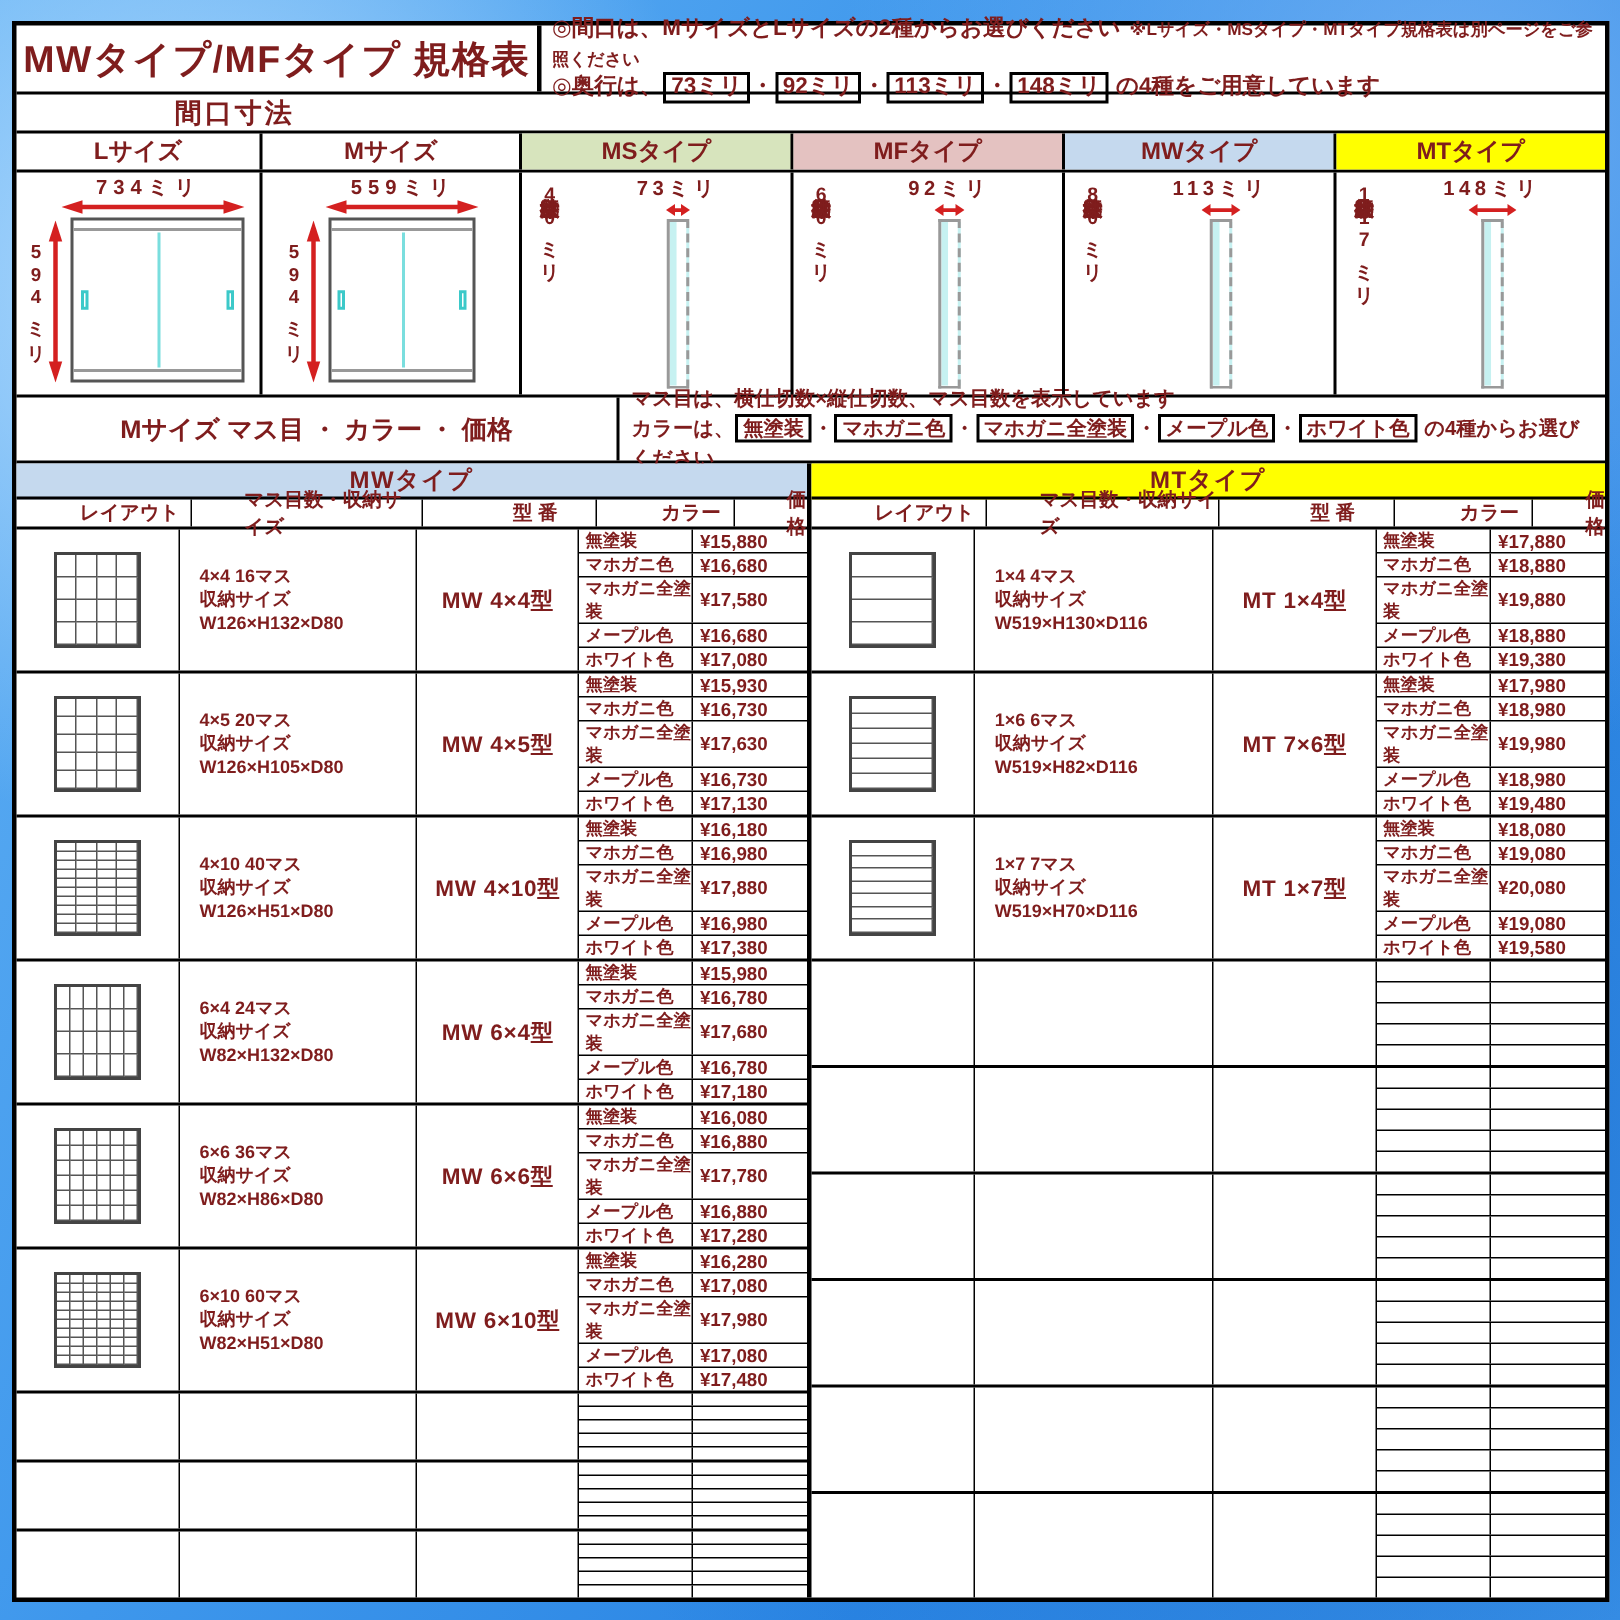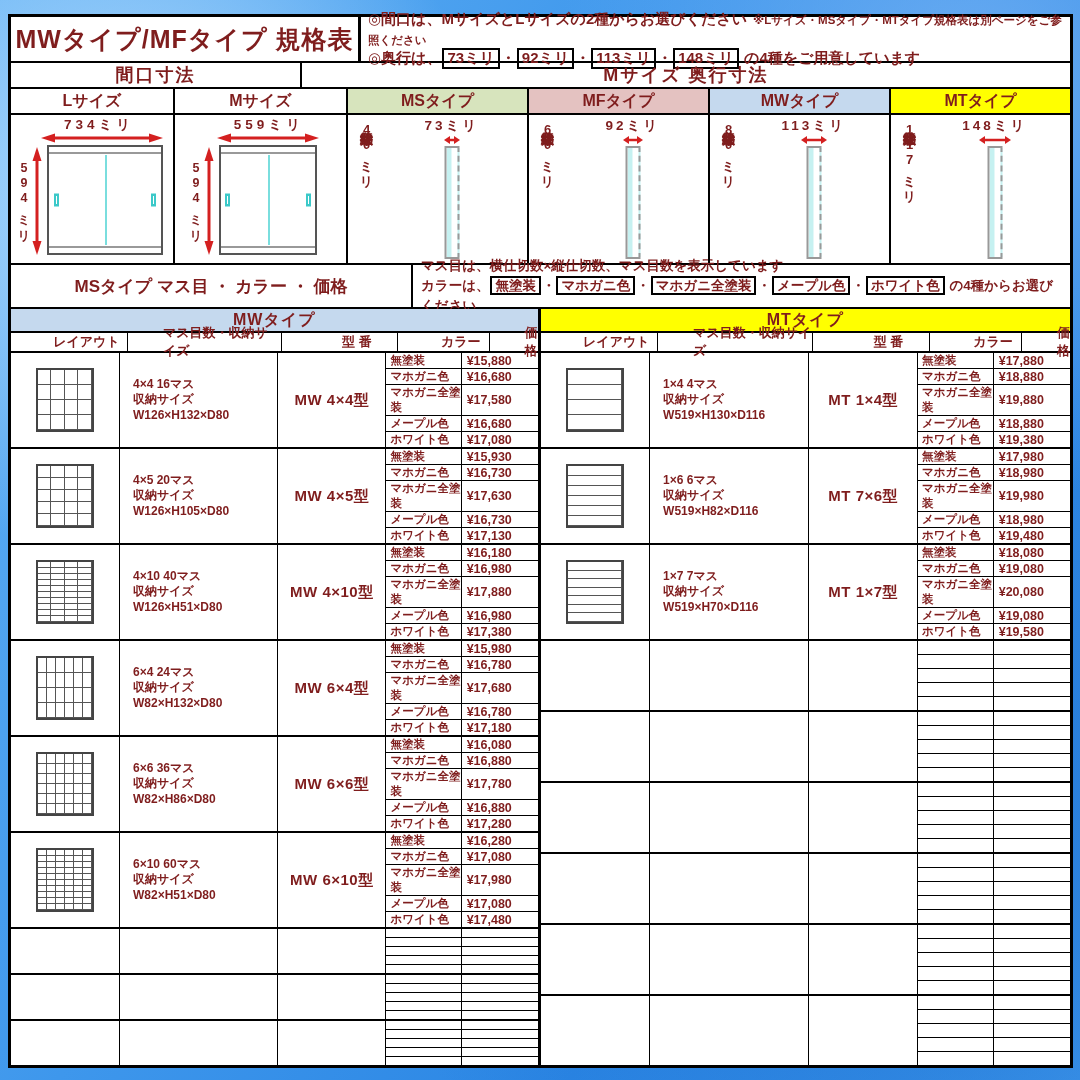--- a/index.html
+++ b/index.html
@@ -90,21 +90,20 @@
           <span>◎間口は、MサイズとLサイズの2種からお選びください</span><span class="small-note">※Lサイズ・MSタイプ・MTタイプ規格表は別ページをご参照ください</span>
         </div>
         <div>
           <span>◎奥行は、</span><span><span class="boxed">73ミリ</span>・<span class="boxed">92ミリ</span>・<span class="boxed">113ミリ</span>・<span class="boxed">148ミリ</span></span><span> の4種をご用意しています</span>
         </div>
       </div>
     </div>
 
     <div class="row r-secA">
       <div class="cell secA-left ctr">間口寸法</div>
-      <div class="cell secA-right ctr">Mサイズ 奥行寸法</div>
     </div>
 
     <div class="row r-secB">
       <div class="cell colL ctr">Lサイズ</div>
       <div class="cell colM ctr">Mサイズ</div>
       <div class="cell colT ctr" style="background: rgb(215, 228, 189);">MSタイプ</div>
       <div class="cell colT ctr" style="background: rgb(228, 194, 193);">MFタイプ</div>
       <div class="cell colT ctr" style="background: rgb(197, 217, 238);">MWタイプ</div>
       <div class="cell colT ctr" style="background: rgb(255, 255, 0);">MTタイプ</div>
     </div>
@@ -210,21 +209,21 @@
               <line x1="4" y1="5" x2="28" y2="5" stroke-width="2.5"></line>
               <polygon points="0,5 6,1 6,9" stroke="none"></polygon>
               <polygon points="32,5 26,1 26,9" stroke="none"></polygon>
             </svg>
         </div>
         <div class="srect" style="top:31px;left:58%;transform:translateX(-50%);height:113px;"></div>
       </div>
     </div>
 
     <div class="row r-masu">
-      <div class="cell masu-title ctr">MSタイプ マス目 ・ カラー ・ 価格</div>
+      <div class="cell masu-title ctr">Mサイズ マス目 ・ カラー ・ 価格</div>
       <div class="cell masu-notes">
         <div>マス目は、横仕切数×縦仕切数、マス目数を表示しています</div>
         <div>
           <span>カラーは、</span><span><span class="boxed">無塗装</span>・<span class="boxed">マホガニ色</span>・<span class="boxed">マホガニ全塗装</span>・<span class="boxed">メープル色</span>・<span class="boxed">ホワイト色</span></span><span> の4種からお選びください</span>
         </div>
       </div>
     </div>
 
     <div class="row r-tables">
       <div class="half">

